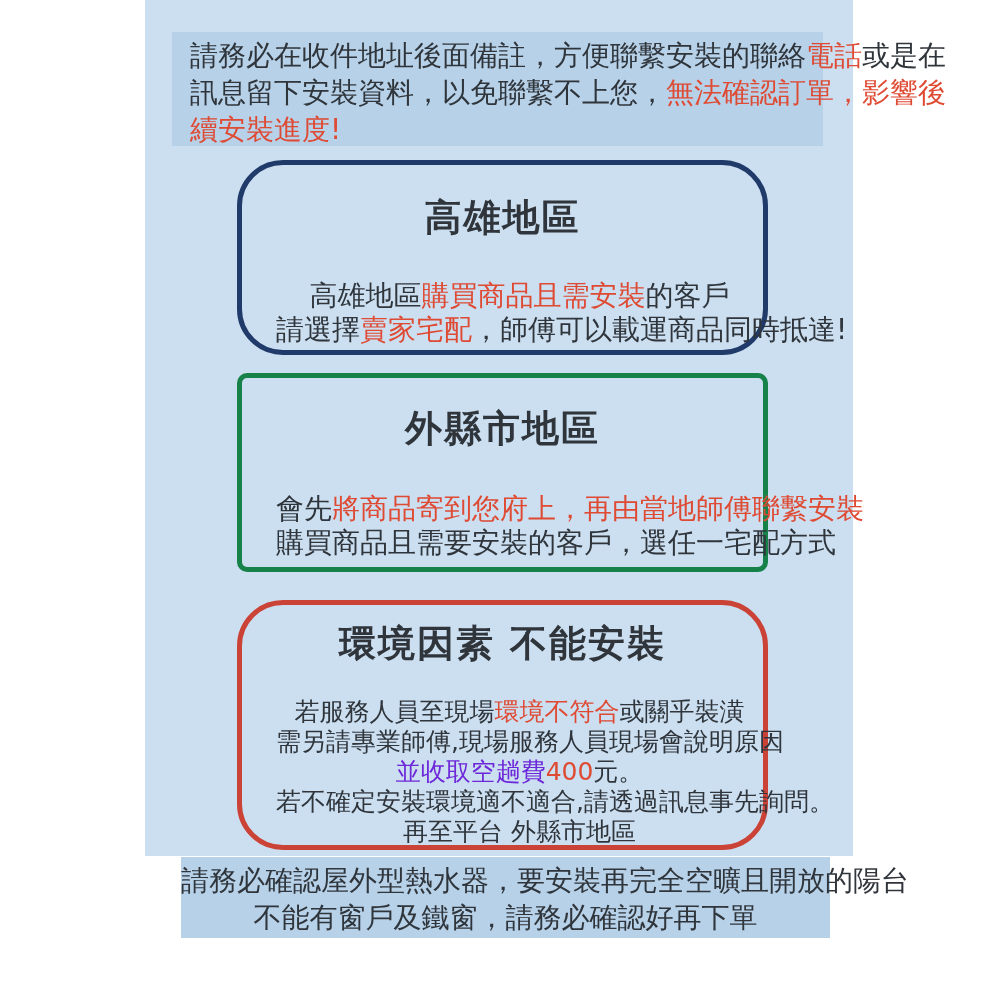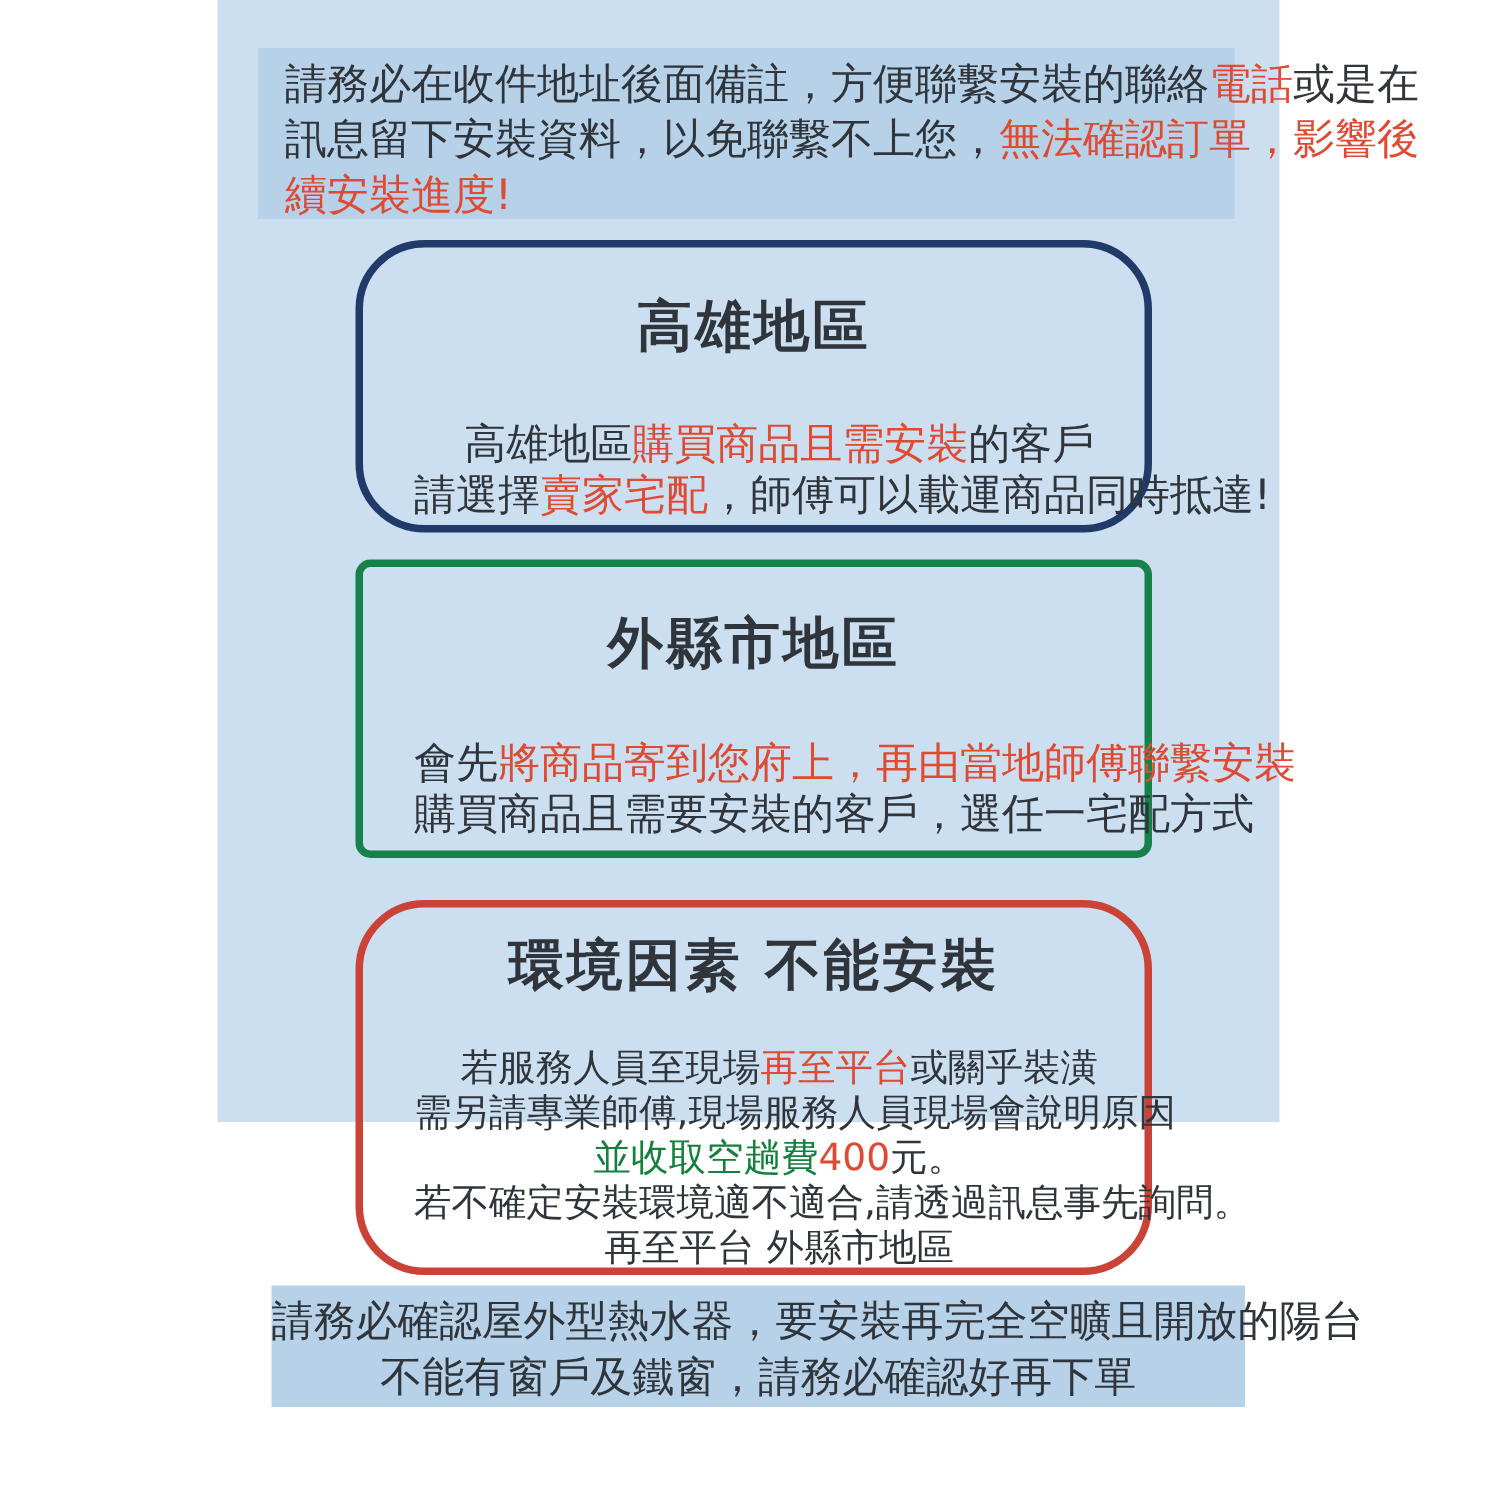--- a/index.html
+++ b/index.html
@@ -1,21 +1,21 @@
 <!DOCTYPE html>
 <html><head>
 <meta charset="utf-8">
 <style>
   * { margin:0; padding:0; box-sizing:border-box; }
   html,body { width:1000px; height:1000px; background:#ffffff; overflow:hidden; }
   body { font-family:"DejaVu Sans","Liberation Sans",sans-serif; }
 
   .canvas {
     position:absolute; left:145px; top:0;
-    width:708px; height:748px;
+    width:708px; height:856px;
     background:#cbdff1;
   }
 
   .notice-panel {
     position:absolute;
     background:#b6d1e8;
     color:#2f353b;
   }
 
   .top-notice {
@@ -81,23 +81,23 @@
     <div class="box-title">外縣市地區</div>
     <div class="box-body">
       <span class="line"><span style="color: rgb(47, 53, 59);">會先</span><span style="color: rgb(223, 74, 51);">將商品寄到您府上，再由當地師傅聯繫安裝</span></span>
       <span class="line"><span style="color: rgb(47, 53, 59);">購買商品且需要安裝的客戶，選任一宅配方式</span></span>
     </div>
   </div>
 
   <div class="region-box box-env" style="border-color: rgb(202, 67, 54);">
     <div class="box-title">環境因素 不能安裝</div>
     <div class="box-body">
-      <span class="line"><span style="color: rgb(47, 53, 59);">若服務人員至現場</span><span style="color: rgb(223, 74, 51);">再至平台</span><span style="color: rgb(47, 53, 59);">或關乎裝潢</span></span>
+      <span class="line"><span style="color: rgb(47, 53, 59);">若服務人員至現場</span><span style="color: rgb(223, 74, 51);">環境不符合</span><span style="color: rgb(47, 53, 59);">或關乎裝潢</span></span>
       <span class="line"><span style="color: rgb(47, 53, 59);">需另請專業師傅,現場服務人員現場會說明原因</span></span>
-      <span class="line"><span style="color: #15803d;">並收取空趟費</span><span style="color: rgb(223, 74, 51);">400</span><span style="color: rgb(47, 53, 59);">元。</span></span>
+      <span class="line"><span style="color: #6d28d9;">並收取空趟費</span><span style="color: rgb(223, 74, 51);">400</span><span style="color: rgb(47, 53, 59);">元。</span></span>
       <span class="line"><span style="color: rgb(47, 53, 59);">若不確定安裝環境適不適合,請透過訊息事先詢問。</span></span>
       <span class="line"><span style="color: rgb(47, 53, 59);">再至平台 外縣市地區</span></span>
     </div>
   </div>
 
   <div class="notice-panel bottom-notice">
     <span class="line"><span style="color: rgb(47, 53, 59);">請務必確認屋外型熱水器，要安裝再完全空曠且開放的陽台</span></span>
     <span class="line"><span style="color: rgb(47, 53, 59);">不能有窗戶及鐵窗，請務必確認好再下單</span></span>
   </div>
 

